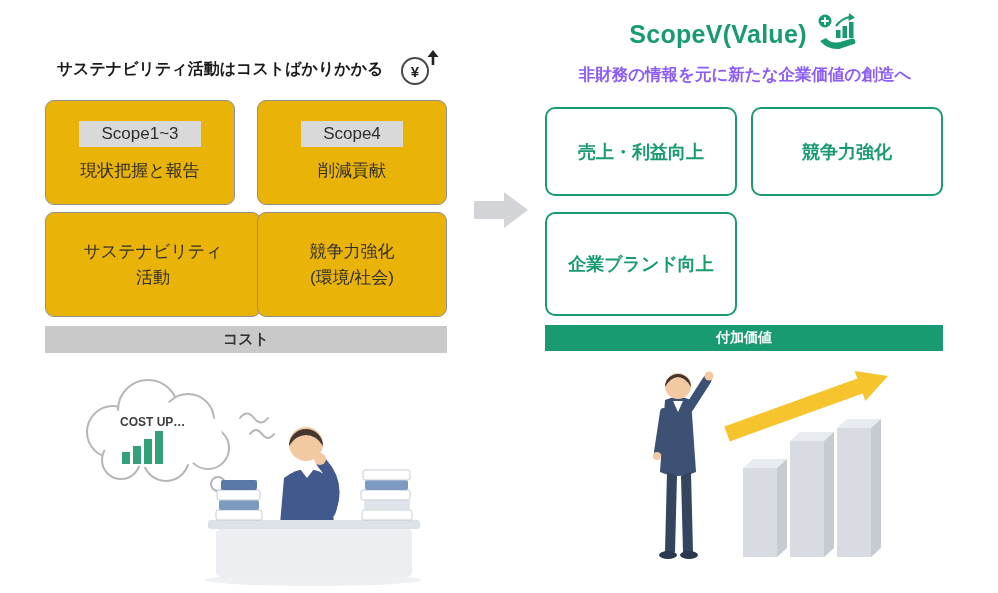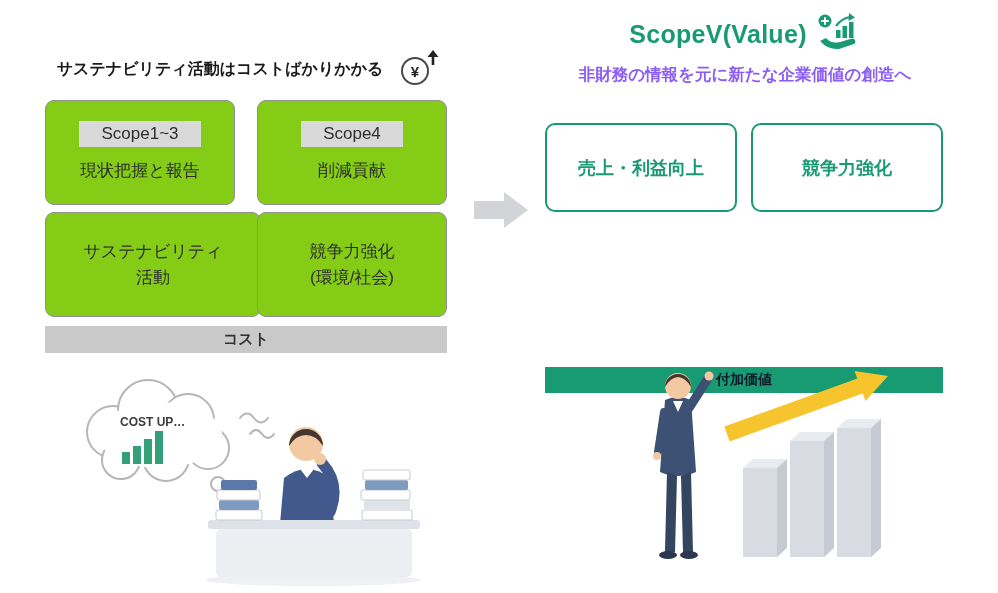--- a/index.html
+++ b/index.html
@@ -8,36 +8,36 @@
   .canvas { position:relative; width:998px; height:593px; background:#fff; overflow:hidden; }
   .abs { position:absolute; }
 
   
   .left-title { width:360px; text-align:center; font-size:16px; font-weight:bold; color:#1a1a1a; line-height:24px; }
   .yen-badge { width:38px; height:36px; }
   .yen-circle { position:absolute; left:0; top:5px; width:28px; height:28px; border:2px solid #4a4a4a; border-radius:50%;
                 background:#fff; display:flex; align-items:center; justify-content:center; font-weight:bold; font-size:15px; color:#222; }
   .yen-arrow { position:absolute; right:0; top:-2px; }
 
-  .plain-box { border:1.5px solid #8f8f8f; border-radius:9px; background:#84cc16;
+  .plain-box { border:1.5px solid #8f8f8f; border-radius:9px; background:#eab308;
                display:flex; flex-direction:column; align-items:center; justify-content:center; gap:11px; }
   .tag { background:#d9d9d9; padding:3px 22px; font-size:17px; color:#2e2e2e; }
   .box-label { font-size:17px; color:#2e2e2e; text-align:center; white-space:pre-line; line-height:1.5; }
   .cost-bar { background:#c9c9c9; display:flex; align-items:center; justify-content:center;
               font-size:15px; font-weight:bold; color:#333; }
 
   
   .right-header { display:flex; align-items:center; justify-content:center; gap:10px; }
   .scopev-title { font-size:25px; font-weight:bold; color:#189a72; letter-spacing:0.3px; }
   .subtitle { font-size:16.5px; font-weight:bold; color:#8b5cf6; text-align:center; line-height:24px; }
   .value-box { border:2px solid #189a72; border-radius:10px; background:#fff;
-               display:flex; align-items:center; justify-content:center;margin-top:16px; }
+               display:flex; align-items:center; justify-content:center; }
   .value-box span { color:#189a72; font-weight:bold; font-size:18px; text-align:center; }
   .value-bar { background:#189a72; display:flex; align-items:center; justify-content:center;
-               font-size:14px; font-weight:bold; color:#0f172a;margin-top:42px; }
+               font-size:14px; font-weight:bold; color:#ffffff; }
 
   
   .cl { fill:#fff; stroke:#b6b6b6; stroke-width:2; }
   .gbar { fill:#34a07a; }
   .squig { fill:none; stroke:#b6b6b6; stroke-width:2; stroke-linecap:round; }
   .thought-text { font-size:12px; font-weight:bold; fill:#3c3c3c; font-family:"Liberation Sans","DejaVu Sans",sans-serif; }
 </style>
 </head>
 <body>
 
@@ -141,20 +141,23 @@
   </div>
 
   <div class="abs subtitle" style="left:540px;top:62px;width:410px">非財務の情報を元に新たな企業価値の創造へ</div>
 
   <div class="abs value-box" style="left:545px;top:107px;width:192px;height:89px">
     <span>売上・利益向上</span>
   </div>
   <div class="abs value-box" style="left:751px;top:107px;width:192px;height:89px">
     <span>競争力強化</span>
   </div>
+  <div class="abs value-box" style="left:545px;top:212px;width:192px;height:104px">
+    <span>企業ブランド向上</span>
+  </div>
 
   <div class="abs value-bar" style="left:545px;top:325px;width:398px;height:26px">付加価値</div>
 
   <svg class="abs" style="left:615px;top:356px" width="340" height="232" viewBox="0 0 340 232">
     <g>
       <polygon points="128,112 138,103 172,103 162,112" fill="#e8ebef"></polygon>
       <polygon points="162,112 172,103 172,192 162,201" fill="#c6cbd3"></polygon>
       <rect x="128" y="112" width="34" height="89" fill="#d8dce2"></rect>
       <polygon points="175,85 185,76 219,76 209,85" fill="#e8ebef"></polygon>
       <polygon points="209,85 219,76 219,192 209,201" fill="#c6cbd3"></polygon>

